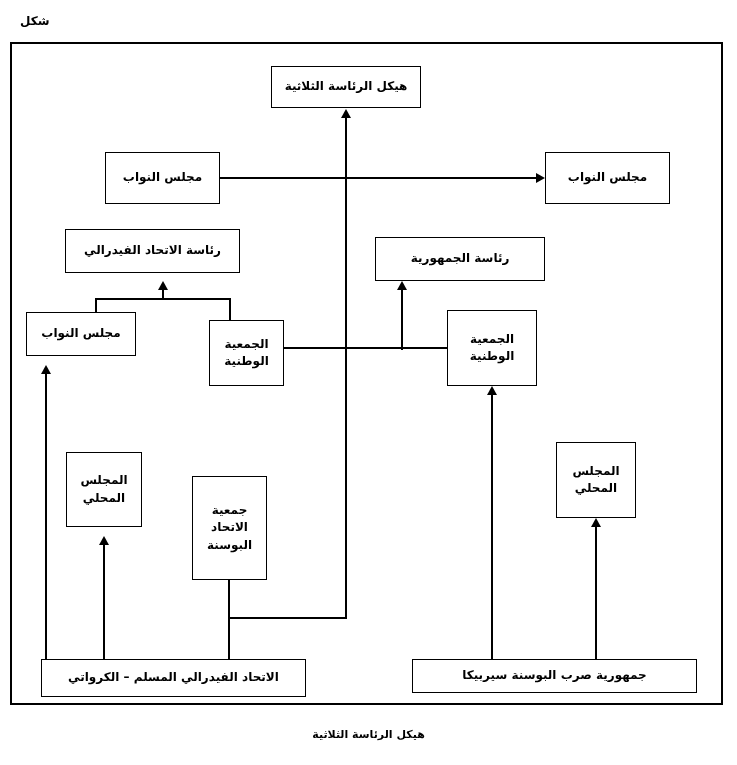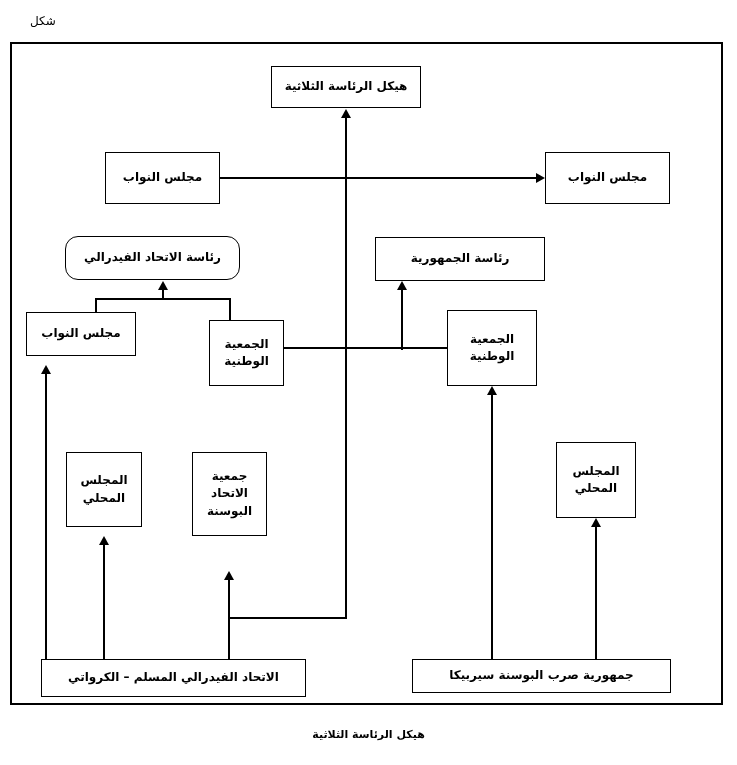--- a/index.html
+++ b/index.html
@@ -5,22 +5,22 @@
 <style>
   html,body{margin:0;padding:0;background:#ffffff;}
   body{
     font-family:"DejaVu Sans","Liberation Sans",sans-serif;
     width:737px;height:765px;position:relative;overflow:hidden;
     color:#000000;
   }
 
   
   .fig-label{
-    position:absolute;left:30px;top:14px;
-    font-size:12px;font-weight:normal;
+    position:absolute;left:20px;top:14px;
+    font-size:12px;font-weight:bold;
     white-space:nowrap;
   }
 
   
   .frame{
     position:absolute;left:10px;top:42px;
     width:713px;height:663px;
     border:2px solid #000;
     box-sizing:border-box;
   }
@@ -48,30 +48,30 @@
     line-height:1.45;
     z-index:5;
     white-space:nowrap;
   }
   .node .ln{display:block;}
 
   
   #node-tripartite   {left:271px;top:66px; width:150px;height:42px;}
   #node-hor-left     {left:105px;top:152px;width:115px;height:52px;}
   #node-hor-right    {left:545px;top:152px;width:125px;height:52px;}
-  #node-fedunion     {left:65px; top:236px;width:175px;height:44px;border-radius:13px;}
+  #node-fedunion     {left:65px; top:229px;width:175px;height:44px;}
   #node-republic     {left:375px;top:237px;width:170px;height:44px;}
   #node-hor-left2    {left:26px; top:312px;width:110px;height:44px;}
   #node-natassem-l   {left:209px;top:320px;width:75px;height:66px;}
   #node-natassem-r   {left:447px;top:310px;width:90px;height:76px;}
   #node-local-left   {left:66px; top:452px;width:76px;height:75px;}
-  #node-isolated     {left:192px;top:452px;width:75px;height:84px;text-align:right;}
+  #node-isolated     {left:192px;top:476px;width:75px;height:104px;text-align:right;}
   #node-local-right  {left:556px;top:442px;width:80px;height:76px;}
   #node-federation   {left:41px; top:659px;width:265px;height:38px;}
-  #node-srpska       {left:412px;top:659px;width:259px;height:34px;}
+  #node-srpska       {left:412px;top:659px;width:285px;height:34px;}
 
   
   .ln-v, .ln-h{position:absolute;background:#000;z-index:1;}
   .ln-v{width:2px;}
   .ln-h{height:2px;}
 
   .arrow-up{
     position:absolute;width:0;height:0;
     border-left:5px solid transparent;
     border-right:5px solid transparent;

